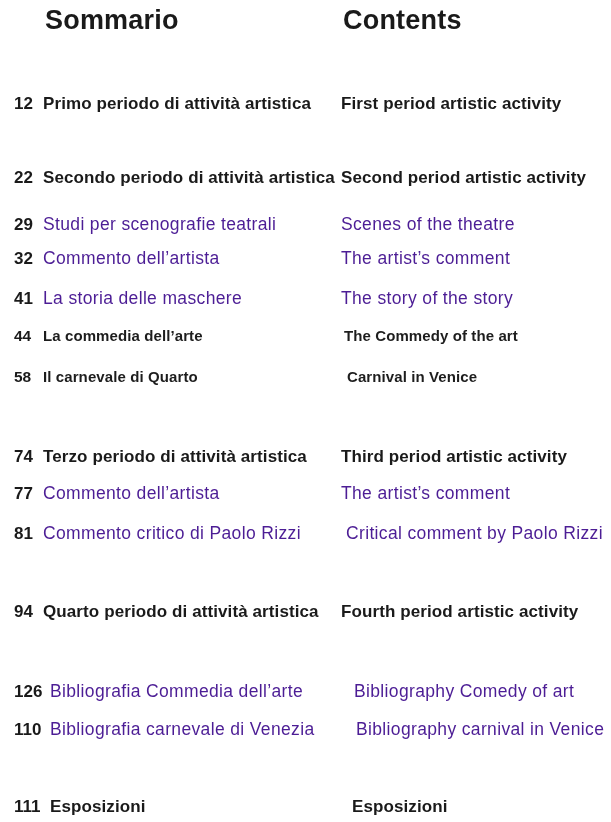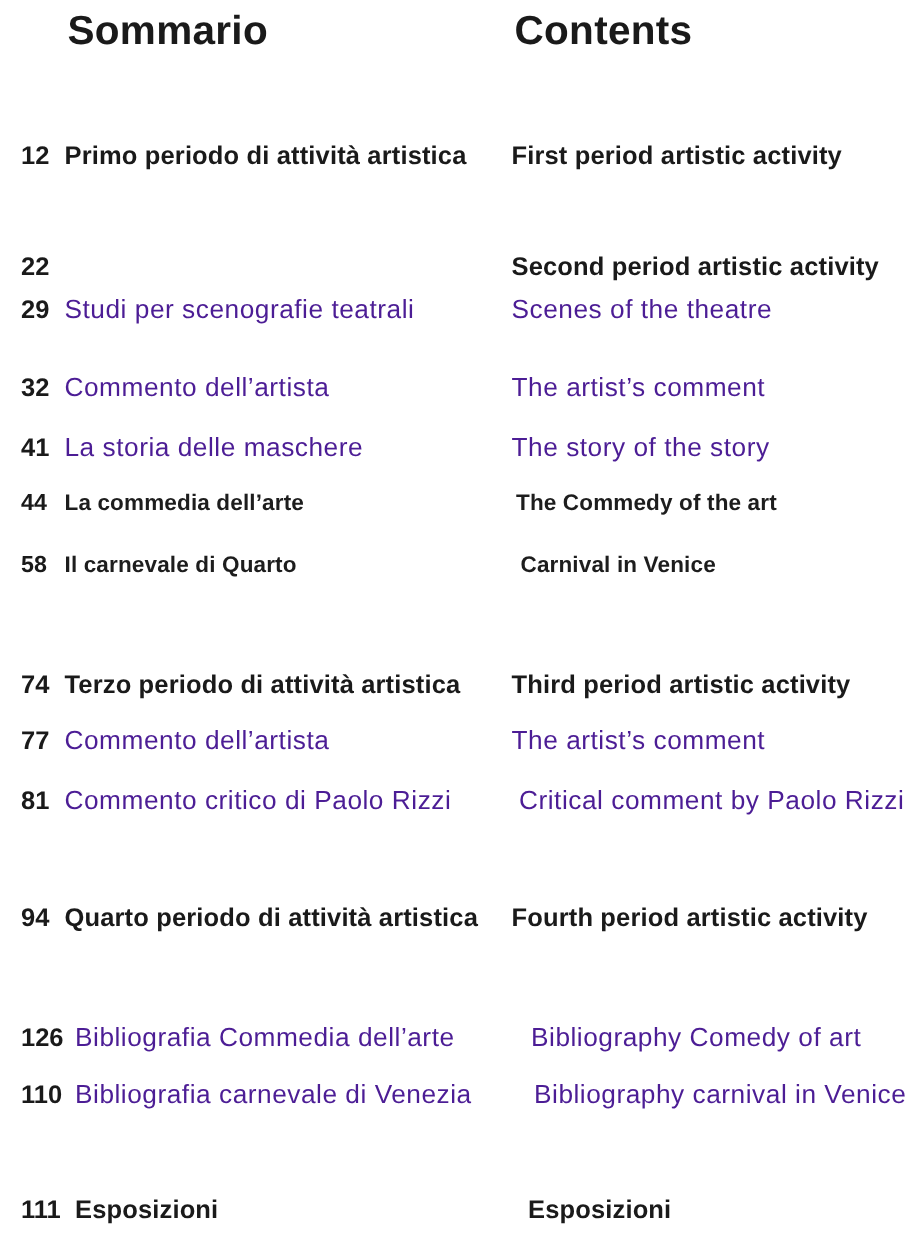--- a/index.html
+++ b/index.html
@@ -65,21 +65,21 @@
     font-size: 15px;
     font-weight: bold;
     color: #1d1d1d;
     letter-spacing: 0.1px;
   }
   .small-bold .num { font-size: 15.5px; }
 
   
   .r0  { top: 95px;  }
   .r1  { top: 169px; }
-  .r2  { top: 198px; padding-left: 36px; }
+  .r2  { top: 216px; padding-left: 36px; }
   .r3  { top: 250px; }
   .r4  { top: 290px; }
   .r5  { top: 328px; }
   .r6  { top: 369px; }
   .r7  { top: 448px; }
   .r8  { top: 485px; }
   .r9  { top: 525px; }
   .r10 { top: 603px; }
   .r11 { top: 683px; }
   .r12 { top: 721px; }
@@ -103,20 +103,21 @@
   <span class="hdr hdr-en">Contents</span>
 
   <div class="row r0 section">
     <span class="num">12</span>
     <span class="it">Primo periodo di attività artistica</span>
     <span class="en">First period artistic activity</span>
   </div>
 
   <div class="row r1 section">
     <span class="num">22</span>
+    <span class="it">Secondo periodo di attività artistica</span>
     <span class="en">Second period artistic activity</span>
   </div>
 
   <div class="row r2 regular">
     <span class="num">29</span>
     <span class="it">Studi per scenografie teatrali</span>
     <span class="en">Scenes of the theatre</span>
   </div>
 
   <div class="row r3 regular">

